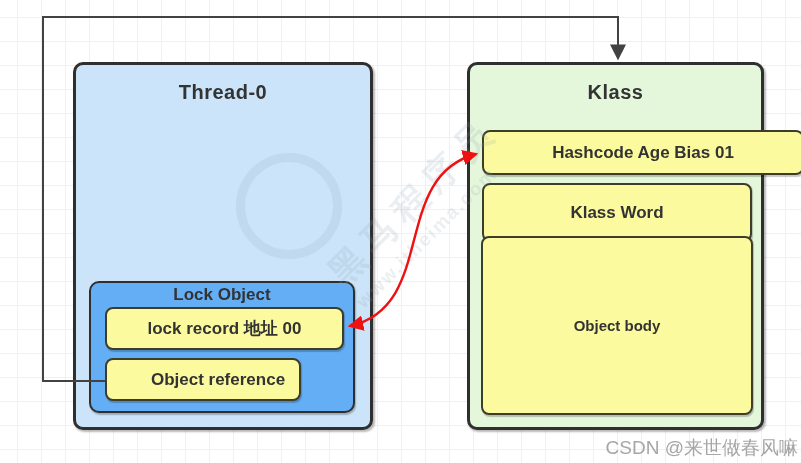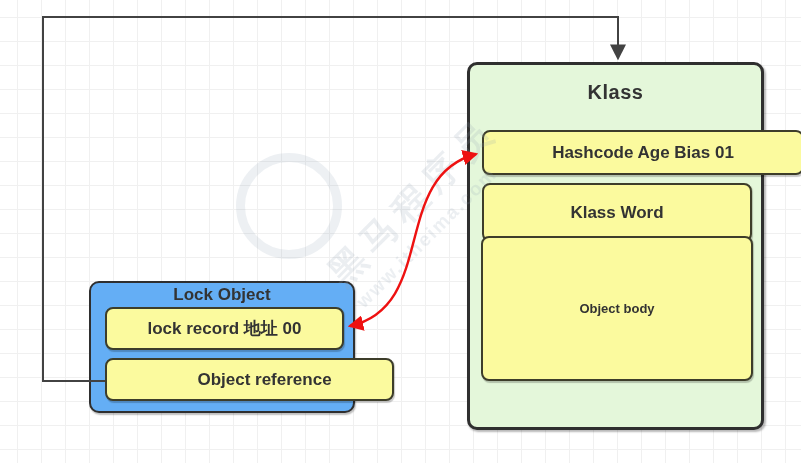--- a/index.html
+++ b/index.html
@@ -65,24 +65,24 @@
     display:flex;
     align-items:center;
     justify-content:center;
     font-size:17px;
     font-weight:bold;
     color:#333333;
     box-shadow:1px 1.5px 1px rgba(0,0,0,0.22);
     text-align:center;
   }
   .slot-lock-address{left:105px;top:307px;width:239px;height:43px;}
-  .slot-object-reference{left:105px;top:358px;width:289px;height:43px;padding-left:30px;}
+  .slot-object-reference{left:105px;top:358px;width:196px;height:43px;padding-left:30px;}
   .slot-hashcode{left:482px;top:130px;width:322px;height:45px;}
   .slot-klass{left:482px;top:183px;width:270px;height:59px;}
-  .slot-object-body{left:481px;top:236px;width:272px;height:145px;font-size:13px;}
+  .slot-object-body{left:481px;top:236px;width:272px;height:179px;font-size:15px;}
   
   .connectors{
     position:absolute;left:0;top:0;
     width:801px;height:463px;
     pointer-events:none;
     z-index:6;
   }
   
   .swap-label{
     position:absolute;
@@ -130,20 +130,23 @@
 </style>
 </head>
 <body>
 
 <div class="stage">
 
   <div class="wm wm-circle"></div>
   <div class="wm wm-brand">黑马程序员</div>
   <div class="wm wm-brand-url">www.itheima.com</div>
 
+  <div class="bigbox thread-box">
+    <div class="box-title">Thread-0</div>
+  </div>
 
   <div class="bigbox object-box">
     <div class="box-title">Klass</div>
   </div>
 
   <div class="lock-record-box">
     <div class="lr-title">Lock Object</div>
   </div>
 
   <div class="slot slot-lock-address">lock record 地址 00</div>
@@ -161,14 +164,15 @@
         <path d="M0,0 L10,5 L0,10 Z" fill="#ee1111"></path>
       </marker>
     </defs>
 
     <path d="M105,381 H43 V17 H618 V58" fill="none" stroke="#424242" stroke-width="2" marker-end="url(#blackArrow)"></path>
 
     <path d="M350,326 C438,306 390,177 476,154" fill="none" stroke="#ee1111" stroke-width="2.4" marker-start="url(#redArrow)" marker-end="url(#redArrow)"></path>
   </svg>
 
 
+  <div class="wm wm-csdn">CSDN @来世做春风嘛</div>
 
 </div>
 
 </body></html>

